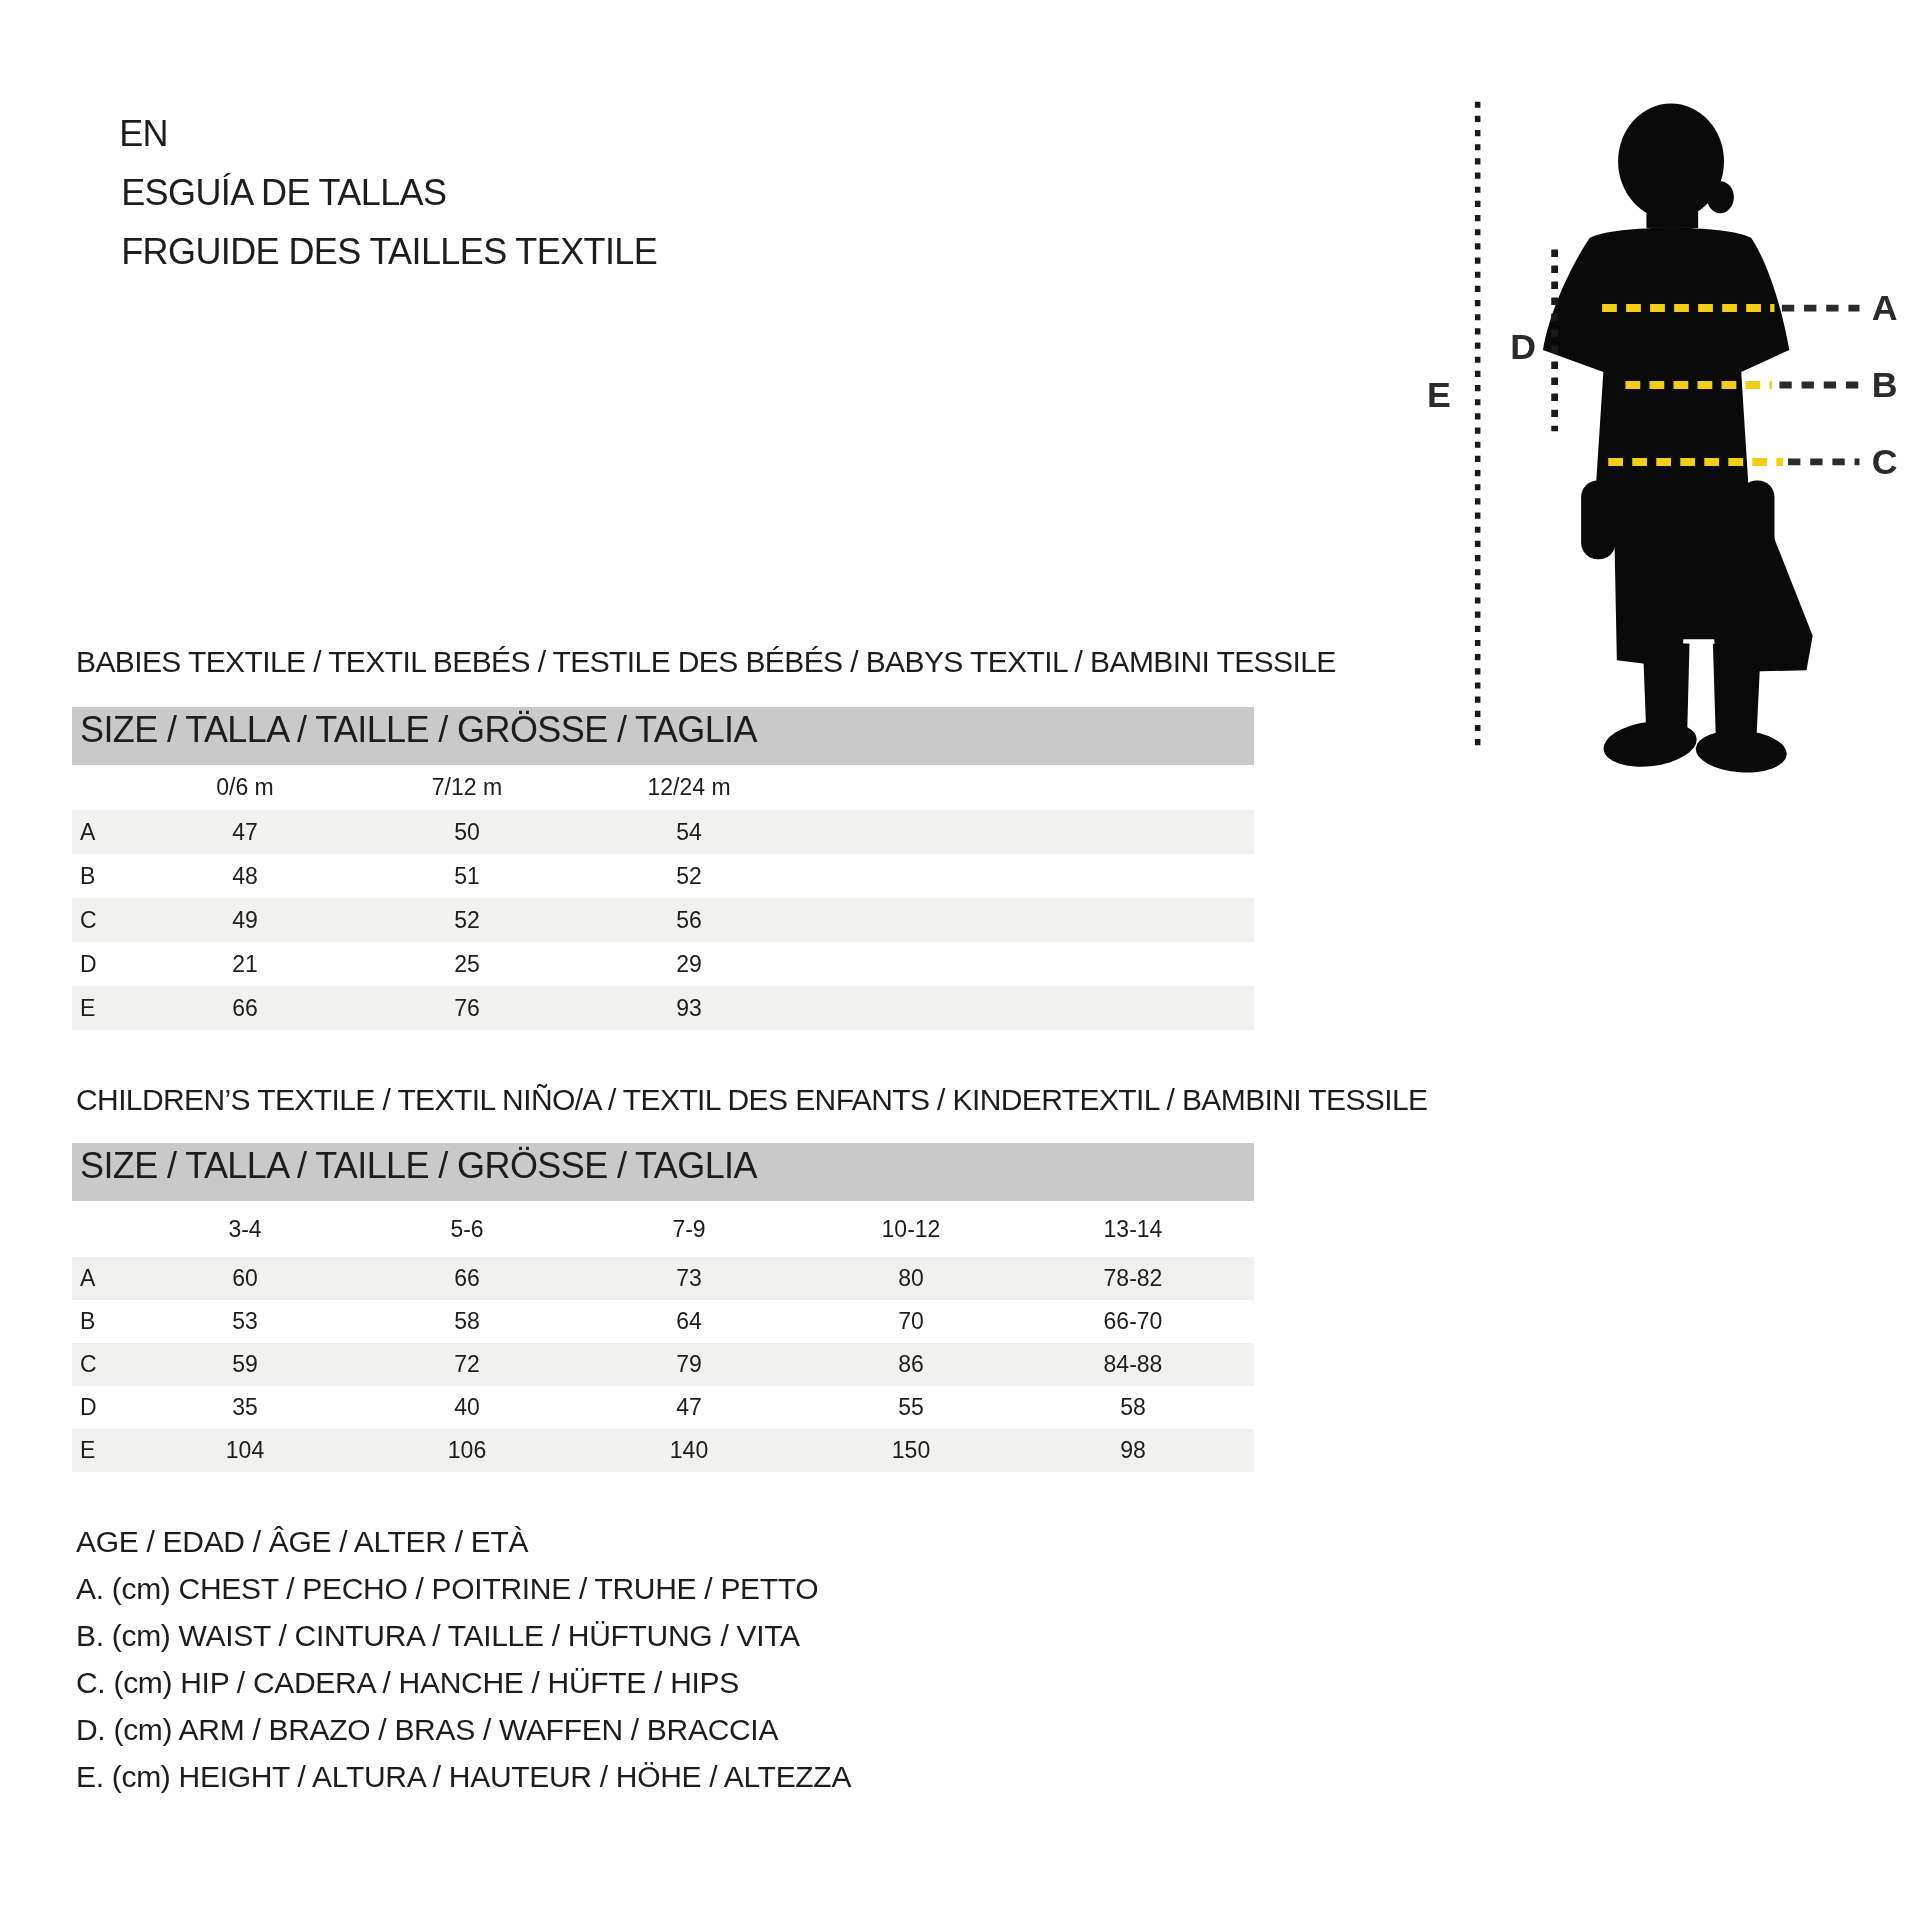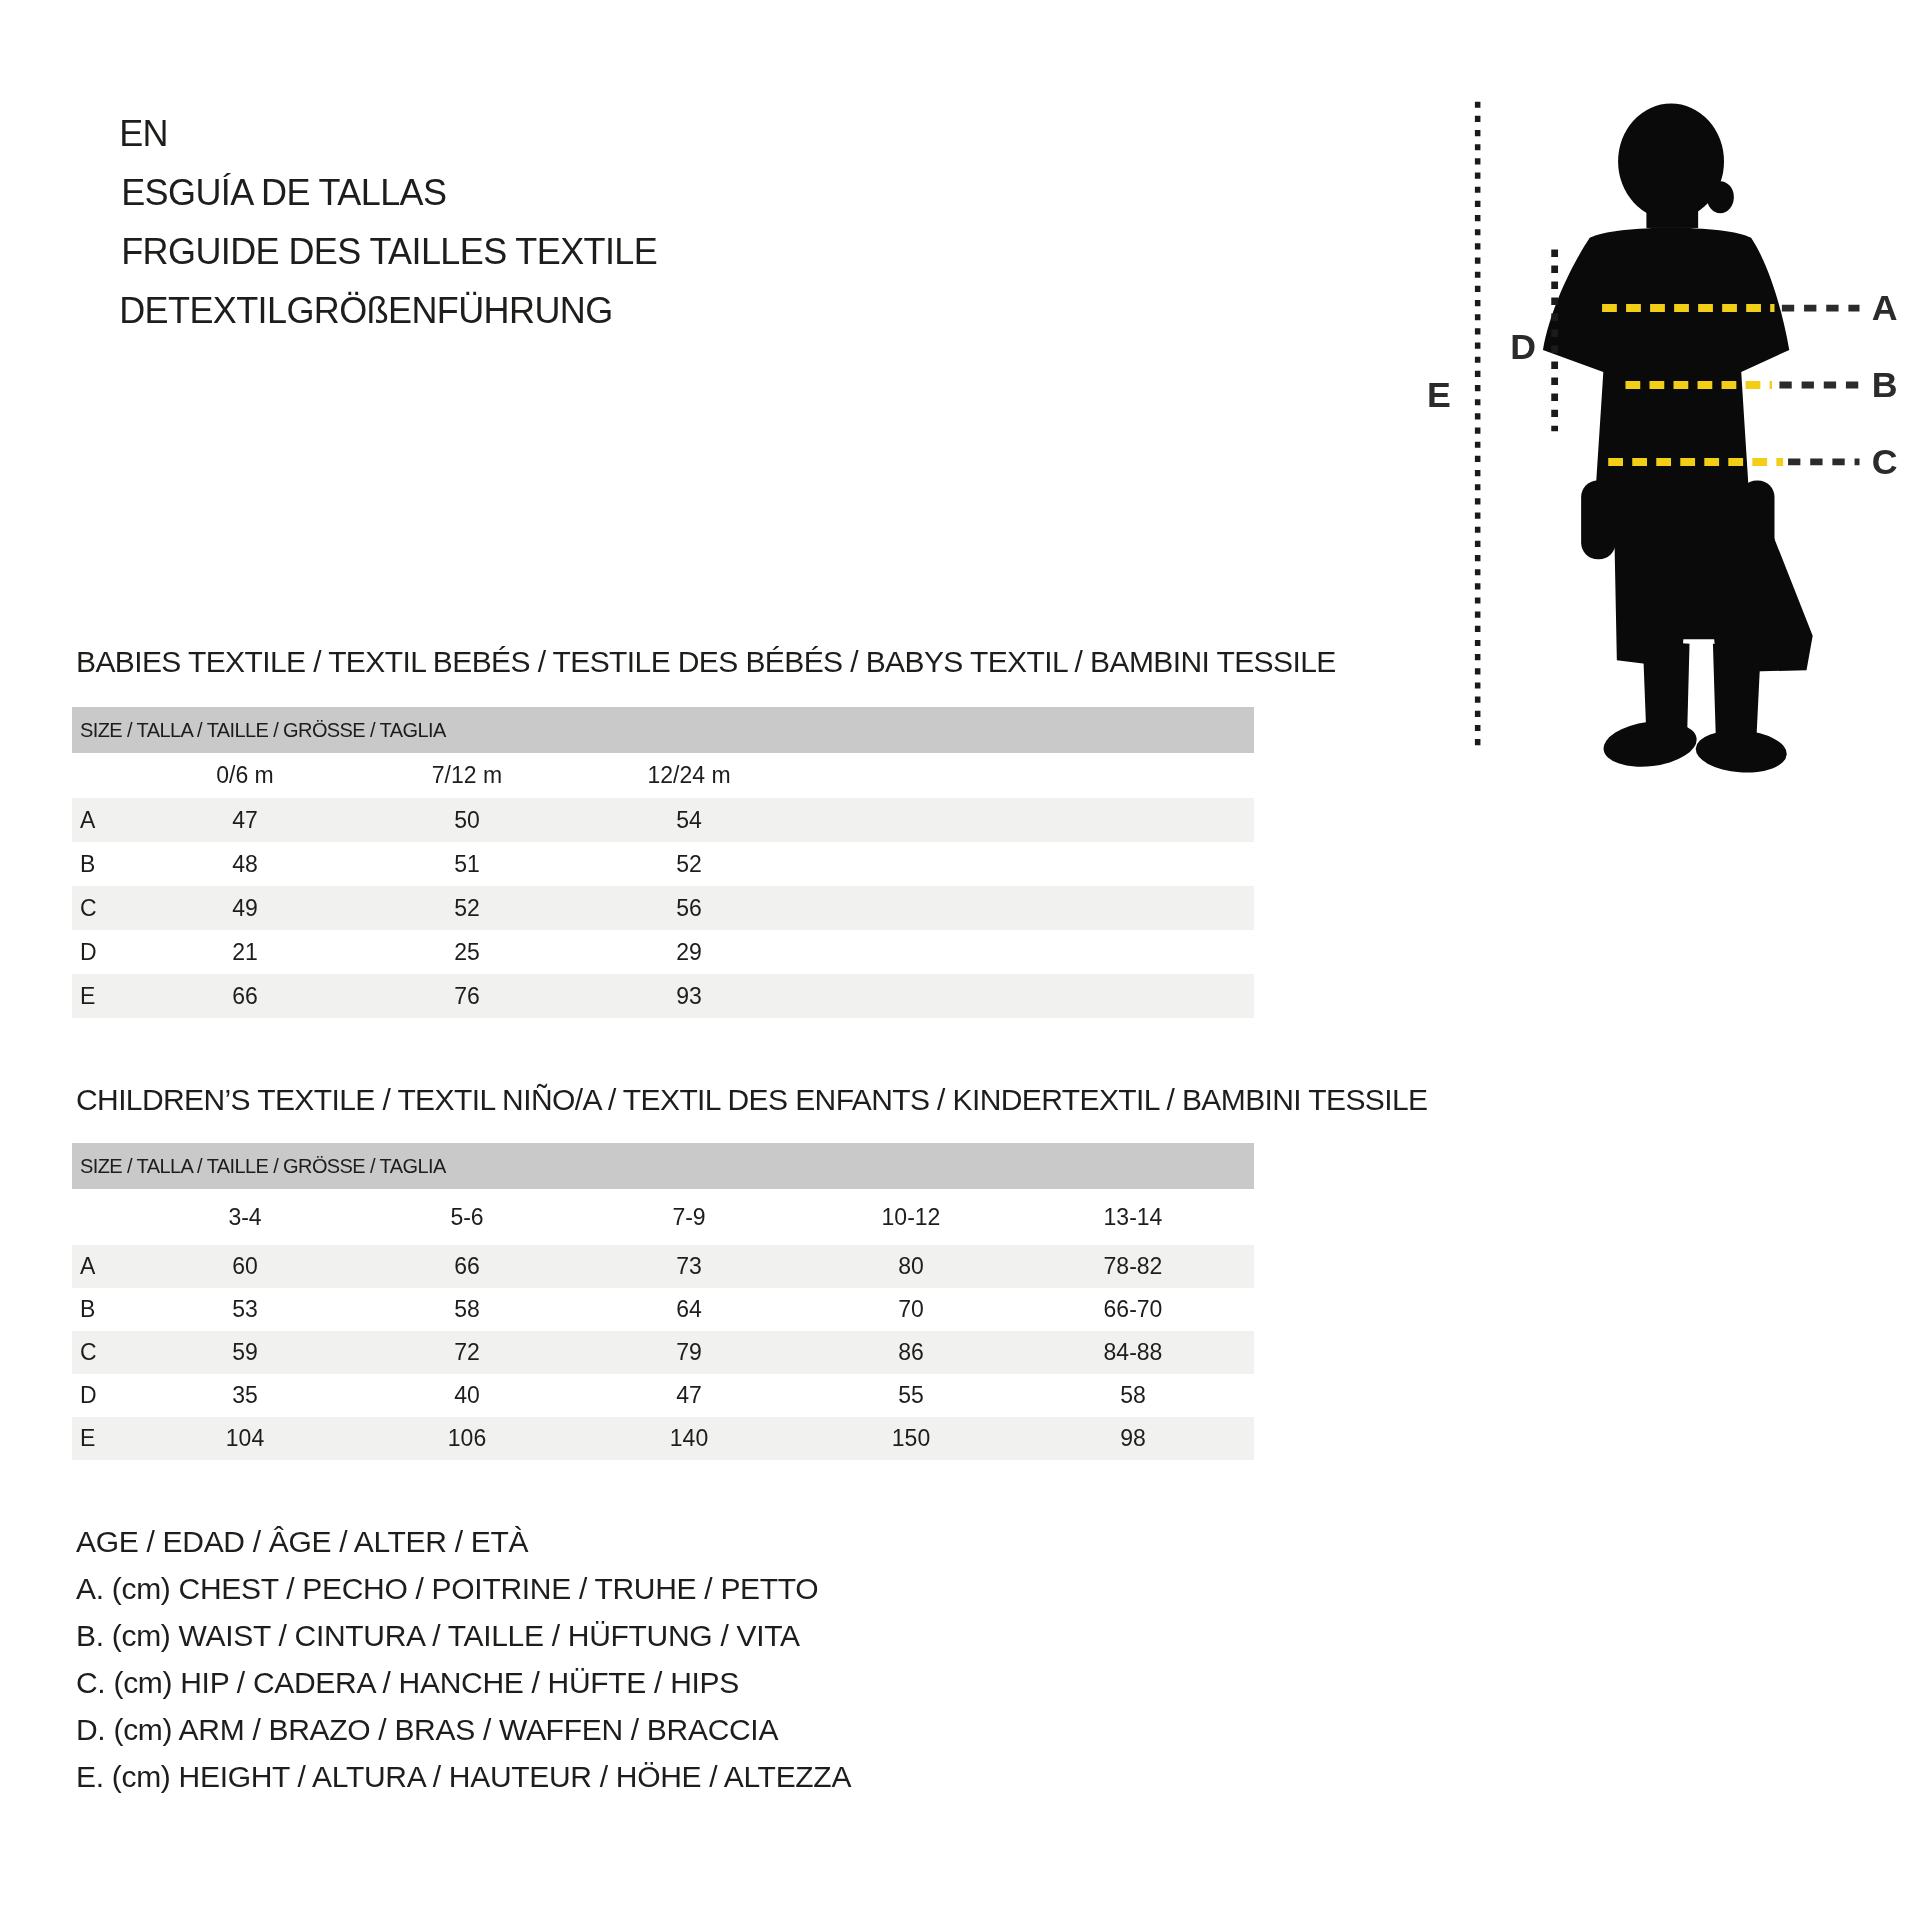--- a/index.html
+++ b/index.html
@@ -19,21 +19,21 @@
 
   
   .section-title { left:76px; font-size:30px; letter-spacing:-0.6px; white-space:nowrap; font-weight:400; }
   .title-babies { top:645px; }
   .title-children { top:1083px; }
 
   
   .size-table { left:72px; width:1182px; }
   .table-babies { top:707px; }
   .table-children { top:1143px; }
-  .size-bar { height:46px; line-height:46px; background:#C9C9C9; font-size:20px;
+  .size-bar { height:58px; line-height:46px; background:#C9C9C9; font-size:36px;
               padding-left:8px; box-sizing:border-box; letter-spacing:-0.6px; white-space:nowrap; }
   .thead-row, .trow { display:grid; align-items:center; font-size:23px; padding-left:8px; box-sizing:border-box; }
   .table-babies .thead-row, .table-babies .trow { grid-template-columns:54px repeat(3,222px); }
   .table-children .thead-row, .table-children .trow { grid-template-columns:54px repeat(5,222px); }
   .table-babies .thead-row { height:45px; }
   .table-children .thead-row { height:56px; }
   .table-babies .trow { height:44px; }
   .table-children .trow { height:43px; }
   .striped { background:#F1F1F0; }
   .cell { text-align:center; }
@@ -53,24 +53,20 @@
   <div class="lang-row">
     <span class="lang-code">EN</span>
   </div>
   <div class="lang-row">
     <span class="lang-code">ES</span>
     <span class="lang-title">GUÍA DE TALLAS</span>
   </div>
   <div class="lang-row">
     <span class="lang-code">FR</span>
     <span class="lang-title">GUIDE DES TAILLES TEXTILE</span>
-  </div>
-  <div class="lang-row">
-    <span class="lang-code">DE</span>
-    <span class="lang-title">TEXTILGRÖßENFÜHRUNG</span>
   </div>
 </header>
 
 <svg class="abs figure-wrap" viewBox="0 0 846 1160">
   <g fill="#0A0A0A">
     <ellipse cx="432" cy="122" rx="86" ry="94"></ellipse>
     <ellipse cx="512" cy="180" rx="22" ry="26"></ellipse>
     <rect x="392" y="150" width="84" height="80"></rect>
     <path d="M300 246 C340 224 524 224 562 246 C590 288 612 360 624 428 L546 464 C552 560 558 650 561 700 C563 732 548 747 516 749 L352 749 C320 747 305 732 307 700 C310 650 316 560 322 464 L224 428 C236 360 272 288 300 246 Z"></path>
     <rect x="286" y="640" width="56" height="128" rx="27"></rect>

